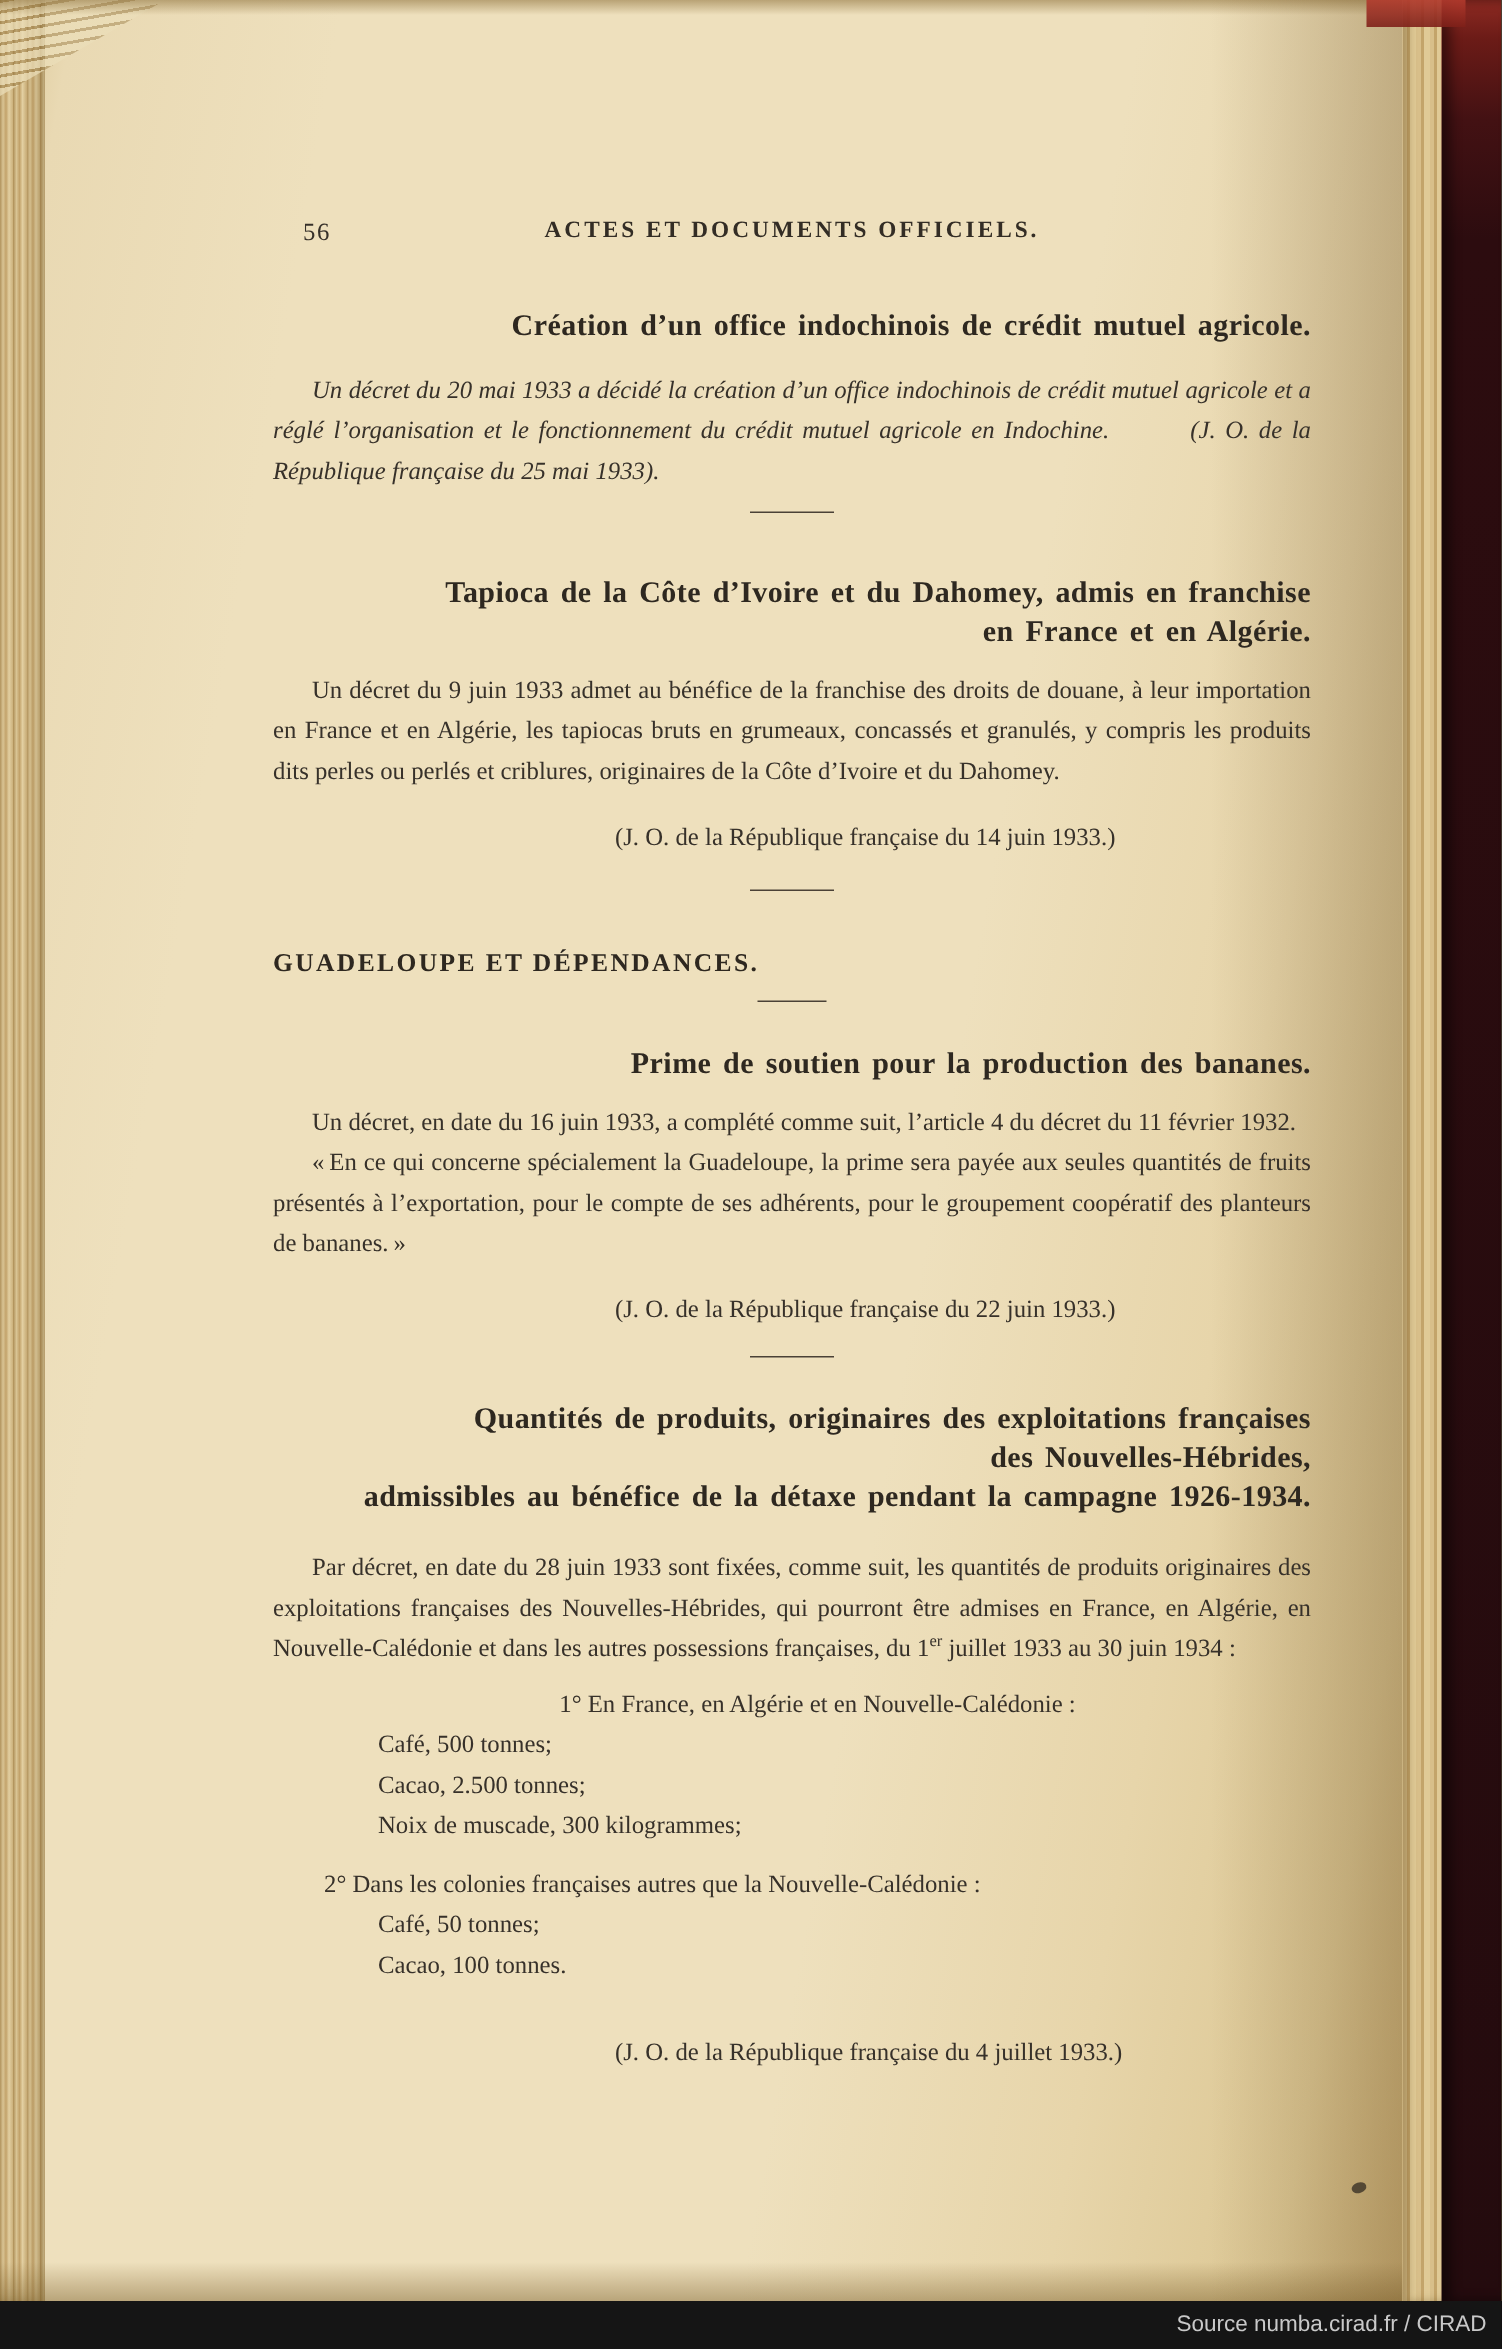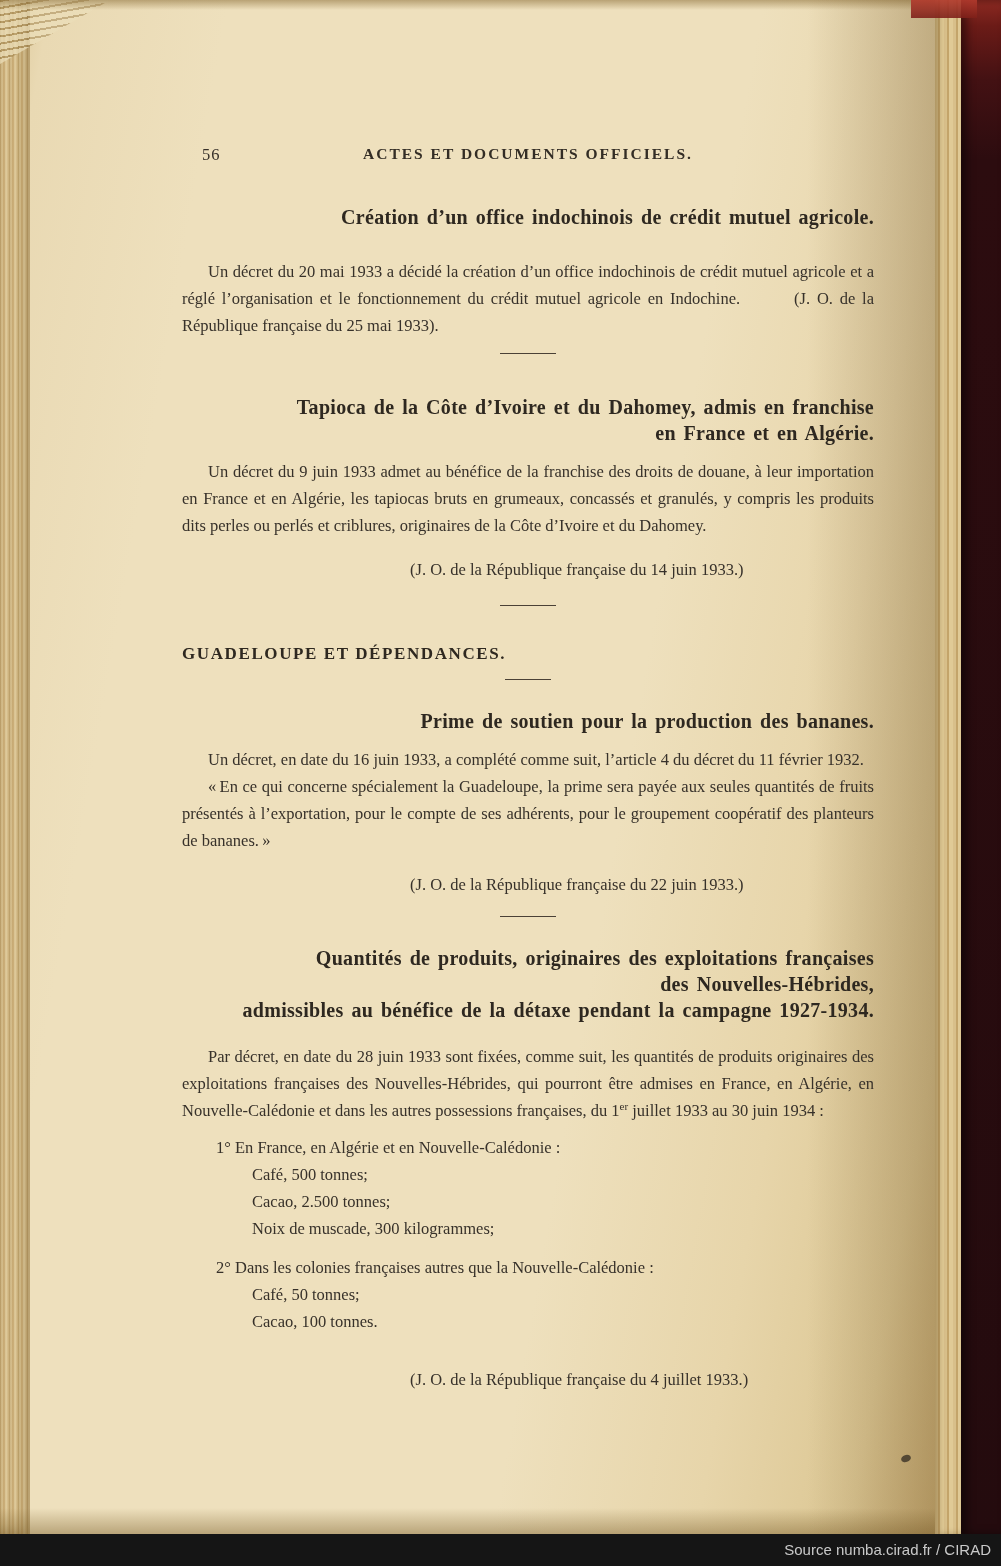--- a/index.html
+++ b/index.html
@@ -97,34 +97,34 @@
   .inline-cite { padding-left:54px; }
   .cite { padding-left:228px; }
   .rule { border:none; border-top:1.7px solid #4a4136; width:56px; margin-left:auto; margin-right:auto; }
   .rule.short { width:46px; }
   .list-title { padding-left:34px; }
   .list-item { padding-left:70px; }
   sup { font-size:11px; line-height:0; }
 
   
   .mt-h1 { margin-top:40px; }
-  .mt-p1 { margin-top:28px; }
+  .mt-p1 { margin-top:16px;font-style:italic; }
   .mt-r1 { margin-top:14px; }
   .mt-h2 { margin-top:40px; }
   .mt-p2 { margin-top:12px; }
   .mt-c  { margin-top:17px; }
   .mt-r2 { margin-top:22px; }
   .mt-gt { margin-top:34px; }
   .mt-gr { margin-top:12px; }
   .mt-h3 { margin-top:28px; }
   .mt-p3 { margin-top:12px; }
   .mt-r3 { margin-top:18px; }
   .mt-h4 { margin-top:28px; }
   .mt-p4 { margin-top:20px; }
-  .mt-l1 { margin-top:10px; }
+  .mt-l1 { margin-top:10px;text-align:center; }
   .mt-l2 { margin-top:12px; }
   .mt-c4 { margin-top:31px; }
 
   
   .source-bar {
     position:absolute; left:0; bottom:0; width:1001px; height:32px;
     background:#151515; color:#c9c9c9;
     font-family:"Liberation Sans","DejaVu Sans",sans-serif;
     font-size:15px; line-height:32px; text-align:right; padding-right:10px;margin-top:24px;
   }
@@ -170,21 +170,21 @@
     <h3 class="head mt-h3">Prime de soutien pour la production des bananes.</h3>
     <p class="body mt-p3">Un décret, en date du 16 juin 1933, a complété comme suit, l’article 4 du décret du 11 février 1932.</p>
     <p class="body">« En ce qui concerne spécialement la Guadeloupe, la prime sera payée aux seules quantités de fruits présentés à l’exportation, pour le compte de ses adhérents, pour le groupement coopératif des planteurs de bananes. »</p>
     <p class="cite mt-c">(J. O. de la République française du 22 juin 1933.)</p>
 
     <hr class="rule mt-r3">
 
     <h3 class="head mt-h4">
       <span class="hline">Quantités de produits, originaires des exploitations françaises</span>
       <span class="hline">des Nouvelles-Hébrides,</span>
-      <span class="hline">admissibles au bénéfice de la détaxe pendant la campagne 1927-1934.</span>
+      <span class="hline">admissibles au bénéfice de la détaxe pendant la campagne 1926-1934.</span>
     </h3>
     <p class="body mt-p4"><span>Par décret, en date du 28 juin 1933 sont fixées, comme suit, les quantités de produits originaires des exploitations françaises des Nouvelles-Hébrides, qui pourront être admises en France, en Algérie, en Nouvelle-Calédonie et dans les autres possessions françaises, du 1</span><sup>er</sup><span> juillet 1933 au 30 juin 1934 :</span></p>
 
     <p class="list-title mt-l1">1° En France, en Algérie et en Nouvelle-Calédonie :</p>
     <p class="list-item">Café, 500 tonnes;</p>
     <p class="list-item">Cacao, 2.500 tonnes;</p>
     <p class="list-item">Noix de muscade, 300 kilogrammes;</p>
 
     <p class="list-title mt-l2">2° Dans les colonies françaises autres que la Nouvelle-Calédonie :</p>
     <p class="list-item">Café, 50 tonnes;</p>

